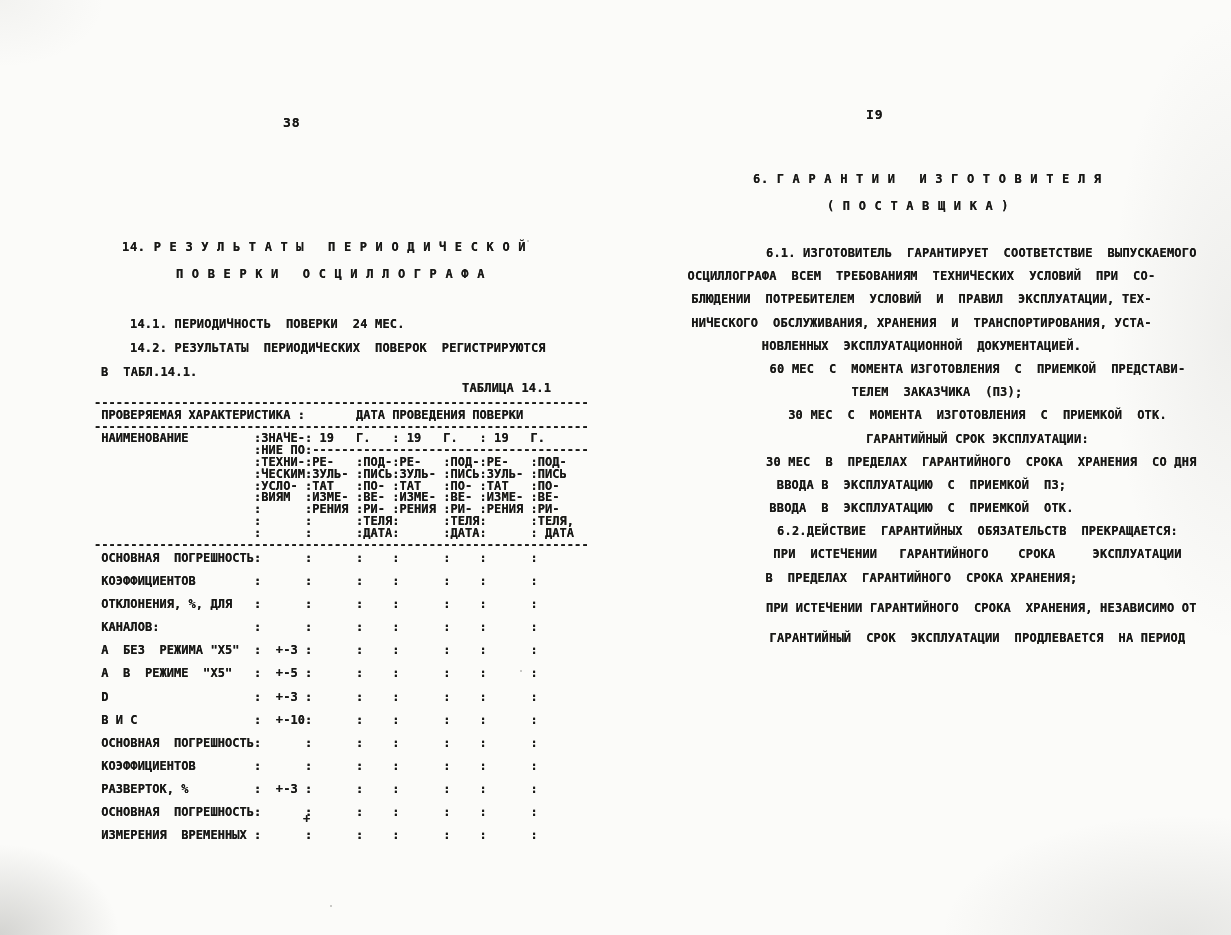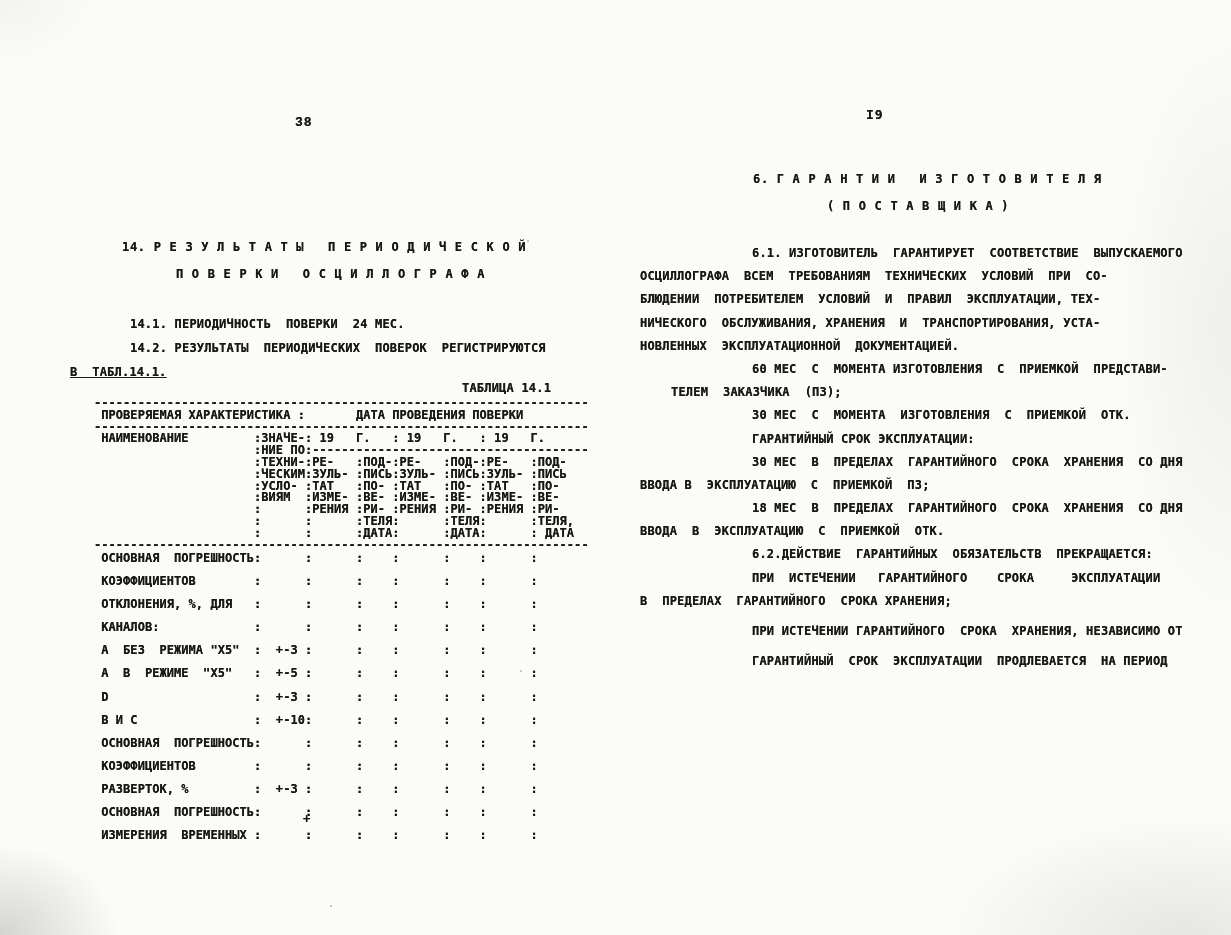--- a/index.html
+++ b/index.html
@@ -27,41 +27,41 @@
   .tbl-head{
     font:700 12px/11.8px "DejaVu Sans Mono", monospace;
     letter-spacing:0.05px;
     text-shadow:0 0 0.6px rgba(10,10,10,0.85);
   }
   .tbl-body{
     font:700 12px/23.1px "DejaVu Sans Mono", monospace;
     letter-spacing:0.05px;
     text-shadow:0 0 0.6px rgba(10,10,10,0.85);
   }
-  .rbody{position:absolute;left:640px;top:242px;width:535px;}
+  .rbody{position:absolute;left:654px;top:242px;width:535px;text-align:center;}
   .rline{white-space:pre;height:23.2px;
     font:700 12px/23.2px "DejaVu Sans Mono", monospace;
     letter-spacing:0.2px;
     text-shadow:0 0 0.6px rgba(10,10,10,0.85);}
   .ind{padding-left:112px;}
   .hang{padding-left:31px;}
   .gap{margin-top:7px;}
   .speck{position:absolute;width:2px;height:2px;border-radius:50%;background:rgba(60,60,55,0.35);}
 </style>
 </head>
 <body>
 
-<div class="abs tw pgnum" style="left:295px;top:115px;font-family:Liberation Mono, monospace;">38</div>
+<div class="abs tw pgnum" style="left:283px;top:115px;">38</div>
 
 <div class="abs tw title" style="left:122px;top:240px;">14. Р Е З У Л Ь Т А Т Ы   П Е Р И О Д И Ч Е С К О Й</div>
 <div class="abs tw title" style="left:176px;top:267px;">П О В Е Р К И   О С Ц И Л Л О Г Р А Ф А</div>
 
 <div class="abs tw" style="left:130px;top:317px;">14.1. ПЕРИОДИЧНОСТЬ  ПОВЕРКИ  24 МЕС.</div>
 <div class="abs tw" style="left:130px;top:341px;">14.2. РЕЗУЛЬТАТЫ  ПЕРИОДИЧЕСКИХ  ПОВЕРОК  РЕГИСТРИРУЮТСЯ</div>
-<div class="abs tw" style="left:70px;top:365px;text-decoration:underline;">В  ТАБЛ.14.1.</div>
+<div class="abs tw" style="left:101px;top:365px;">В  ТАБЛ.14.1.</div>
 
 <div class="abs tw" style="left:462px;top:381px;">ТАБЛИЦА 14.1</div>
 
 <pre class="abs tbl-head" style="left:94px;top:398px;">--------------------------------------------------------------------
  ПРОВЕРЯЕМАЯ ХАРАКТЕРИСТИКА :       ДАТА ПРОВЕДЕНИЯ ПОВЕРКИ
 --------------------------------------------------------------------
  НАИМЕНОВАНИЕ         :ЗНАЧЕ-: 19   Г.   : 19   Г.   : 19   Г.
                       :НИЕ ПО:--------------------------------------
                       :ТЕХНИ-:РЕ-   :ПОД-:РЕ-   :ПОД-:РЕ-   :ПОД-
                       :ЧЕСКИМ:ЗУЛЬ- :ПИСЬ:ЗУЛЬ- :ПИСЬ:ЗУЛЬ- :ПИСЬ
@@ -98,21 +98,20 @@
   <div class="rline">ОСЦИЛЛОГРАФА  ВСЕМ  ТРЕБОВАНИЯМ  ТЕХНИЧЕСКИХ  УСЛОВИЙ  ПРИ  СО-</div>
   <div class="rline">БЛЮДЕНИИ  ПОТРЕБИТЕЛЕМ  УСЛОВИЙ  И  ПРАВИЛ  ЭКСПЛУАТАЦИИ, ТЕХ-</div>
   <div class="rline">НИЧЕСКОГО  ОБСЛУЖИВАНИЯ, ХРАНЕНИЯ  И  ТРАНСПОРТИРОВАНИЯ, УСТА-</div>
   <div class="rline">НОВЛЕННЫХ  ЭКСПЛУАТАЦИОННОЙ  ДОКУМЕНТАЦИЕЙ.</div>
   <div class="rline ind">60 МЕС  С  МОМЕНТА ИЗГОТОВЛЕНИЯ  С  ПРИЕМКОЙ  ПРЕДСТАВИ-</div>
   <div class="rline hang">ТЕЛЕМ  ЗАКАЗЧИКА  (ПЗ);</div>
   <div class="rline ind">30 МЕС  С  МОМЕНТА  ИЗГОТОВЛЕНИЯ  С  ПРИЕМКОЙ  ОТК.</div>
   <div class="rline ind">ГАРАНТИЙНЫЙ СРОК ЭКСПЛУАТАЦИИ:</div>
   <div class="rline ind">30 МЕС  В  ПРЕДЕЛАХ  ГАРАНТИЙНОГО  СРОКА  ХРАНЕНИЯ  СО ДНЯ</div>
   <div class="rline">ВВОДА В  ЭКСПЛУАТАЦИЮ  С  ПРИЕМКОЙ  ПЗ;</div>
-  <div class="rline ind">18 МЕС  В  ПРЕДЕЛАХ  ГАРАНТИЙНОГО  СРОКА  ХРАНЕНИЯ  СО ДНЯ</div>
   <div class="rline">ВВОДА  В  ЭКСПЛУАТАЦИЮ  С  ПРИЕМКОЙ  ОТК.</div>
   <div class="rline ind">6.2.ДЕЙСТВИЕ  ГАРАНТИЙНЫХ  ОБЯЗАТЕЛЬСТВ  ПРЕКРАЩАЕТСЯ:</div>
   <div class="rline ind">ПРИ  ИСТЕЧЕНИИ   ГАРАНТИЙНОГО    СРОКА     ЭКСПЛУАТАЦИИ</div>
   <div class="rline">В  ПРЕДЕЛАХ  ГАРАНТИЙНОГО  СРОКА ХРАНЕНИЯ;</div>
   <div class="rline ind gap">ПРИ ИСТЕЧЕНИИ ГАРАНТИЙНОГО  СРОКА  ХРАНЕНИЯ, НЕЗАВИСИМО ОТ</div>
   <div class="rline ind gap">ГАРАНТИЙНЫЙ  СРОК  ЭКСПЛУАТАЦИИ  ПРОДЛЕВАЕТСЯ  НА ПЕРИОД</div>
 </div>
 
 <span class="speck" style="left:527px;top:240px;"></span>
 <span class="speck" style="left:885px;top:340px;"></span>

